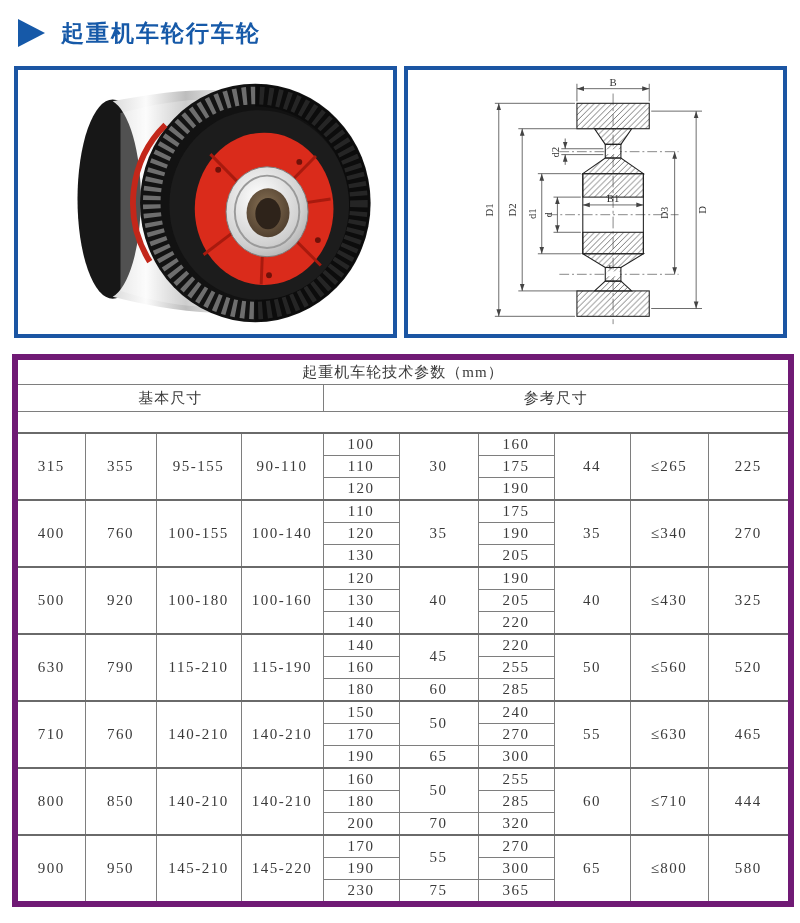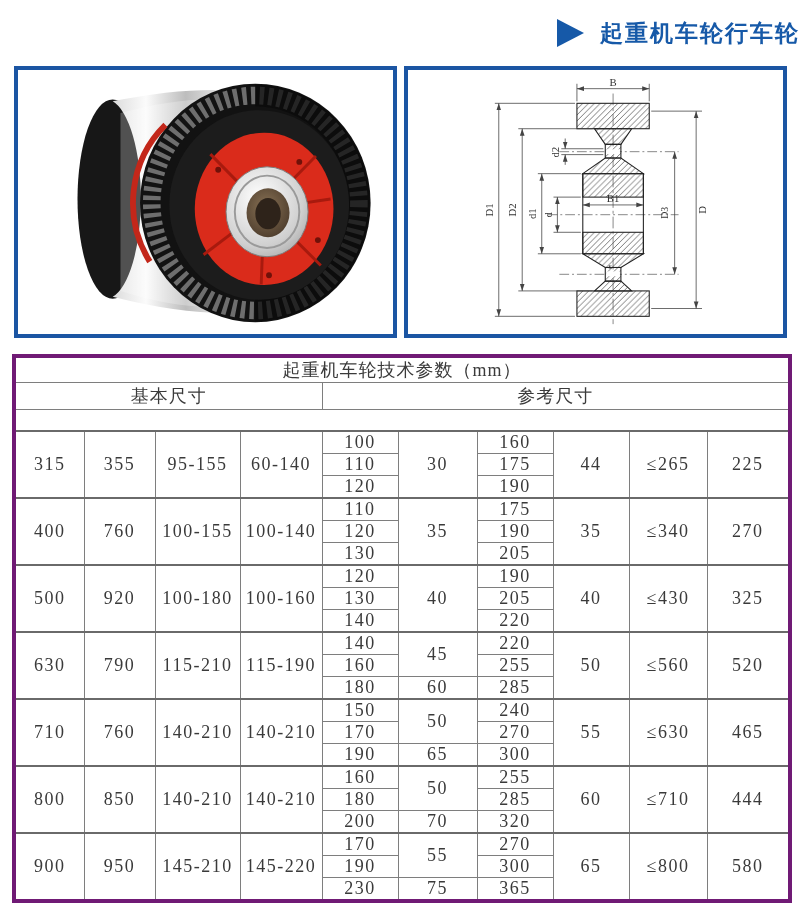--- a/index.html
+++ b/index.html
@@ -1,31 +1,31 @@
 <!DOCTYPE html>
 <html><head>
 <meta charset="utf-8">
 <style>
   html,body{margin:0;padding:0;background:#ffffff;}
   body{width:800px;height:923px;position:relative;font-family:"Liberation Sans",sans-serif;overflow:hidden;}
 
   
-  .header{height:66px;display:flex;align-items:center;padding-left:18px;box-sizing:border-box;justify-content:flex-end;}
+  .header{height:66px;display:flex;align-items:center;padding-left:18px;box-sizing:border-box;}
   .tri{width:0;height:0;border-left:27px solid #1659a8;border-top:14px solid transparent;border-bottom:14px solid transparent;margin-right:16px;}
   .page-title{font-size:23px;font-weight:bold;color:#1659a8;letter-spacing:2px;}
 
   
   .figures{display:flex;gap:7px;margin:0 13px 0 14px;}
   .figbox{flex:1;height:272px;border:4px solid #1b55a3;background:#fff;box-sizing:border-box;padding:4px;}
   .figbox svg{width:100%;height:100%;display:block;}
 
   
   .spec-table{border-collapse:collapse;table-layout:fixed;width:776px;margin:16px 0 0 12px;
-    font-family:"Liberation Serif","DejaVu Serif",serif;font-size:18px;color:#3a3a3a;
-    border:4px solid #701a75;}
+    font-family:"Liberation Serif","DejaVu Serif",serif;font-size:15px;color:#3a3a3a;
+    border:6px solid #701a75;}
   .spec-table td{border:1px solid #7e7e7e;text-align:center;padding:0;height:21px;line-height:21px;
     letter-spacing:1.5px;overflow:hidden;white-space:nowrap;}
   .spec-table tr.gtop td{border-top:2px solid #6a6a6a;}
   .spec-table td.t-title{height:24px;line-height:24px;letter-spacing:1px;}
   .spec-table td.t-head{height:26px;line-height:26px;letter-spacing:1px;}
   .spec-table td.spacer{height:20px;}
 </style>
 </head>
 <body>
 
@@ -210,21 +210,21 @@
       <td class="t-head" colspan="6">参考尺寸</td>
     </tr>
     <tr>
         <td class="spacer" colspan="10"></td>
       </tr>
 
     <tr class="gtop">
       <td rowspan="3">315</td>
       <td rowspan="3">355</td>
       <td rowspan="3">95-155</td>
-      <td rowspan="3">60-140</td>
+      <td rowspan="3">90-110</td>
       <td>100</td>
       <td rowspan="3">30</td>
       <td>160</td>
       <td rowspan="3">44</td>
       <td rowspan="3">≤265</td>
       <td rowspan="3">225</td>
     </tr>
     <tr>
         <td>110</td>
         <td>175</td>

